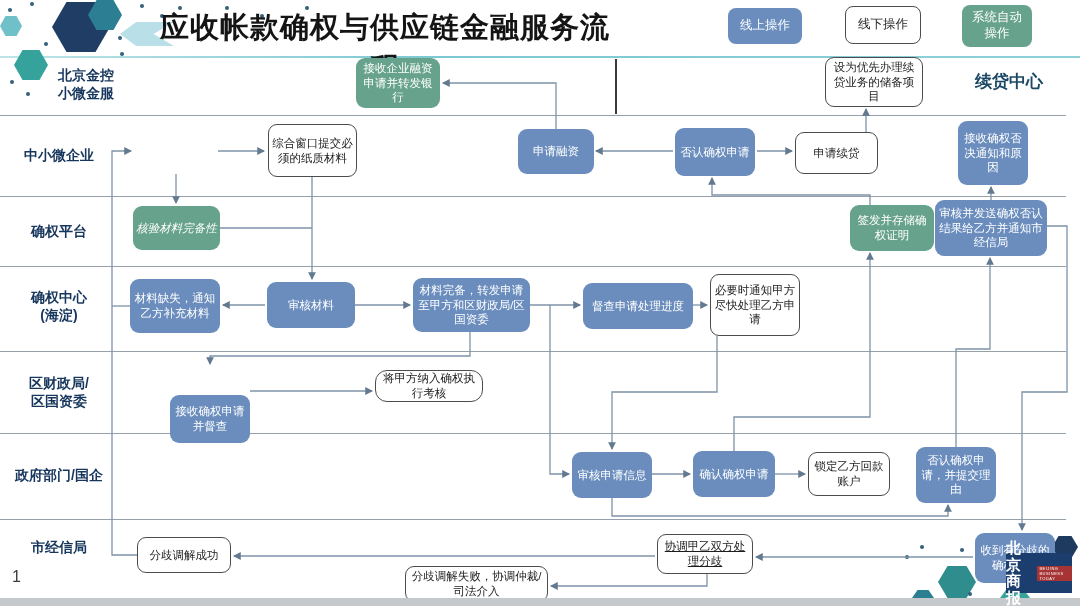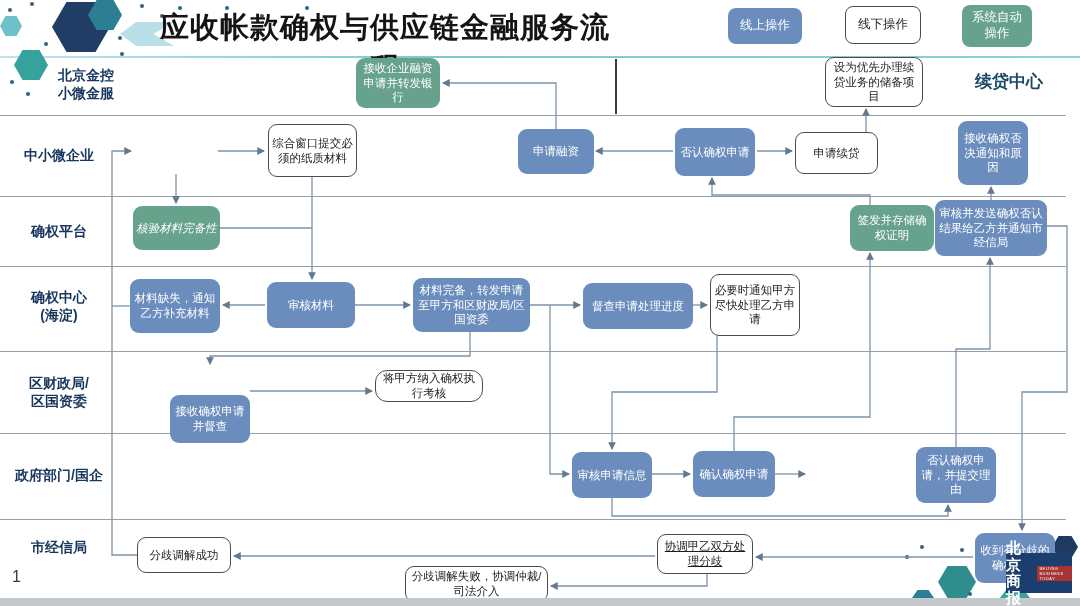--- a/index.html
+++ b/index.html
@@ -156,20 +156,21 @@
   <div class="node online" style="left:267px;top:282px;width:88px;height:46px;">审核材料</div>
   <div class="node online" style="left:413px;top:278px;width:117px;height:54px;">材料完备，转发申请至甲方和区财政局/区国资委</div>
   <div class="node online" style="left:583px;top:283px;width:110px;height:46px;">督查申请处理进度</div>
   <div class="node offline" style="left:710px;top:274px;width:90px;height:62px;">必要时通知甲方尽快处理乙方申请</div>
 
   <div class="node online" style="left:170px;top:367px;width:80px;height:48px;margin-top:28px;">接收确权申请并督查</div>
   <div class="node offline" style="left:375px;top:370px;width:108px;height:32px;border-radius:12px;">将甲方纳入确权执行考核</div>
 
   <div class="node online" style="left:572px;top:452px;width:80px;height:46px;">审核申请信息</div>
   <div class="node online" style="left:693px;top:451px;width:82px;height:46px;">确认确权申请</div>
+  <div class="node offline" style="left:808px;top:452px;width:82px;height:44px;">锁定乙方回款账户</div>
   <div class="node online" style="left:916px;top:447px;width:80px;height:56px;">否认确权申请，并提交理由</div>
 
   <div class="node offline" style="left:137px;top:537px;width:94px;height:36px;">分歧调解成功</div>
   <div class="node offline" style="left:657px;top:534px;width:96px;height:40px;text-decoration:underline;">协调甲乙双方处理分歧</div>
   <div class="node online" style="left:975px;top:533px;width:80px;height:50px;">收到有分歧的确权申请</div>
   <div class="node offline" style="left:405px;top:566px;width:143px;height:36px;">分歧调解失败，协调仲裁/司法介入</div>
 
   <div class="pagenum">1</div>
   <div class="logo">
     <span class="cn">北京商报</span>

